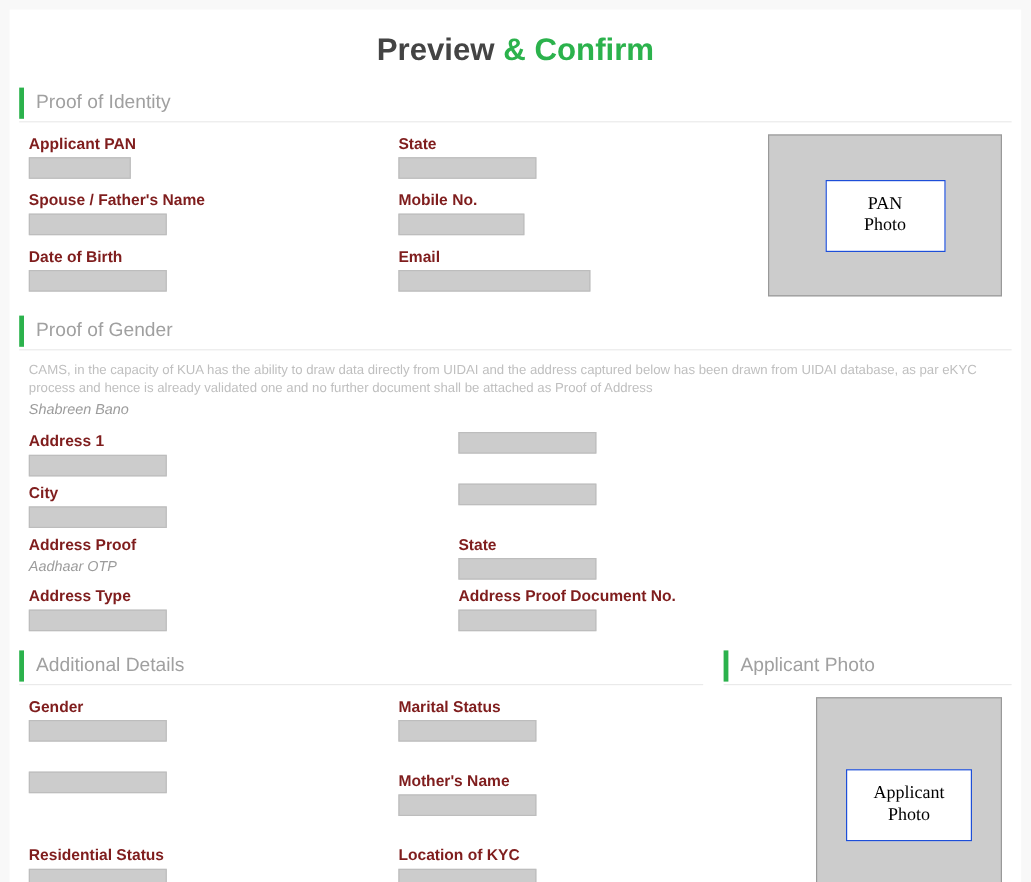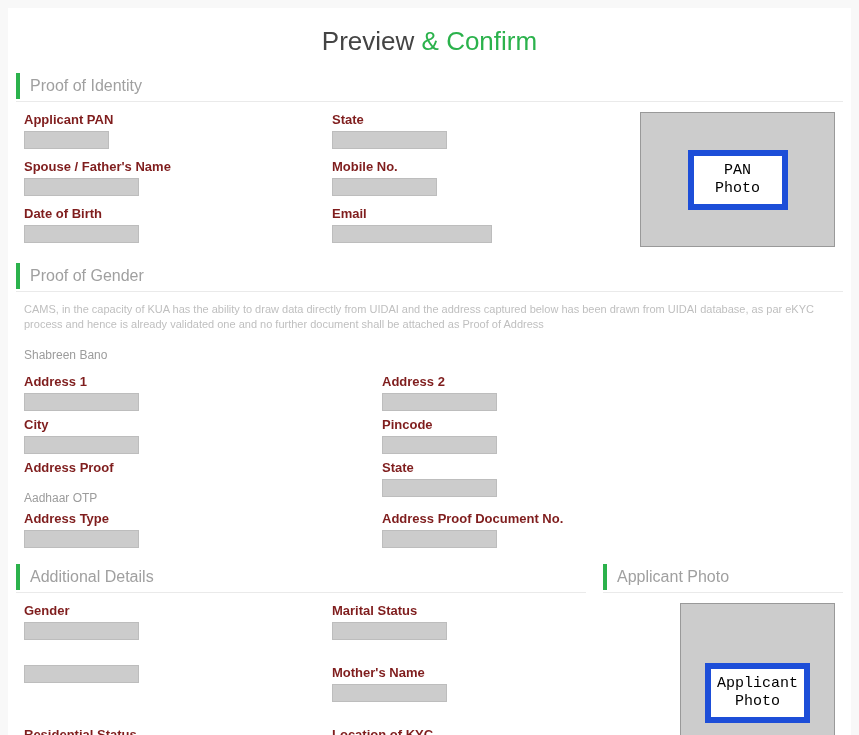--- a/index.html
+++ b/index.html
@@ -10,21 +10,21 @@
       width: 859px;
     }
     .page {
       background: #fff;
       padding: 18px 8px 18px 8px;
       min-height: 720px;
     }
     .page-title {
       text-align: center;
       font-size: 26px;
-      font-weight: 400;
+      font-weight: 700;
       margin-bottom: 14px;
       color: #444;
     }
     .page-title .accent {
       color: #2bb24c;
     }
     .section-head {
       border-left: 4px solid #2bb24c;
       padding: 4px 0 4px 10px;
       color: #a0a0a0;
@@ -71,48 +71,49 @@
       display: flex;
       align-items: center;
       justify-content: center;
       grid-row: span 3;
       margin-left: auto;
     }
     .photo-inner {
       width: 100px;
       height: 60px;
       background: #fff;
-      border: 6px solid #1d4ed8;
+      border: 1px solid #1d4ed8;
       display: flex;
       align-items: center;
       justify-content: center;
       text-align: center;
       font-size: 15px;
-      font-family: Liberation Mono, monospace;
+      font-family: Liberation Serif, serif;
       line-height: 1.15;
       white-space: pre-line;
     }
     .photo-box.small {
       width: 155px;
       height: 180px;
     }
     .photo-box.small .photo-inner {
       width: 105px;
       height: 60px;
     }
     .note {
       color: #bfbfbf;
       font-size: 11px;
       padding: 0 8px;
       line-height: 1.35;
     }
     .subval {
       color: #9c9c9c;
       font-size: 12px;
-      margin-top: 16px;
+      margin-top: 2px;
+      font-style: italic;
     }
     .section-row {
       display: grid;
       grid-template-columns: 1fr 240px;
       column-gap: 17px;
     }
   </style>
 </head>
 <body>
 
@@ -166,30 +167,28 @@
   <div class="grid" style="grid-template-columns: 350px 350px;">
     <div class="field" style="grid-column: 1 / span 2; margin-bottom:6px;">
       <div class="subval">Shabreen Bano</div>
     </div>
 
     <div class="field">
       <label>Address 1</label>
       <span class="graybox w110"></span>
     </div>
     <div class="field">
-      <label>Address 2</label>
       <span class="graybox w110"></span>
     </div>
 
     <div class="field">
       <label>City</label>
       <span class="graybox w110"></span>
     </div>
     <div class="field">
-      <label>Pincode</label>
       <span class="graybox w110"></span>
     </div>
 
     <div class="field">
       <label>Address Proof</label>
       <div class="subval">Aadhaar OTP</div>
     </div>
     <div class="field">
       <label>State</label>
       <span class="graybox w110"></span>

